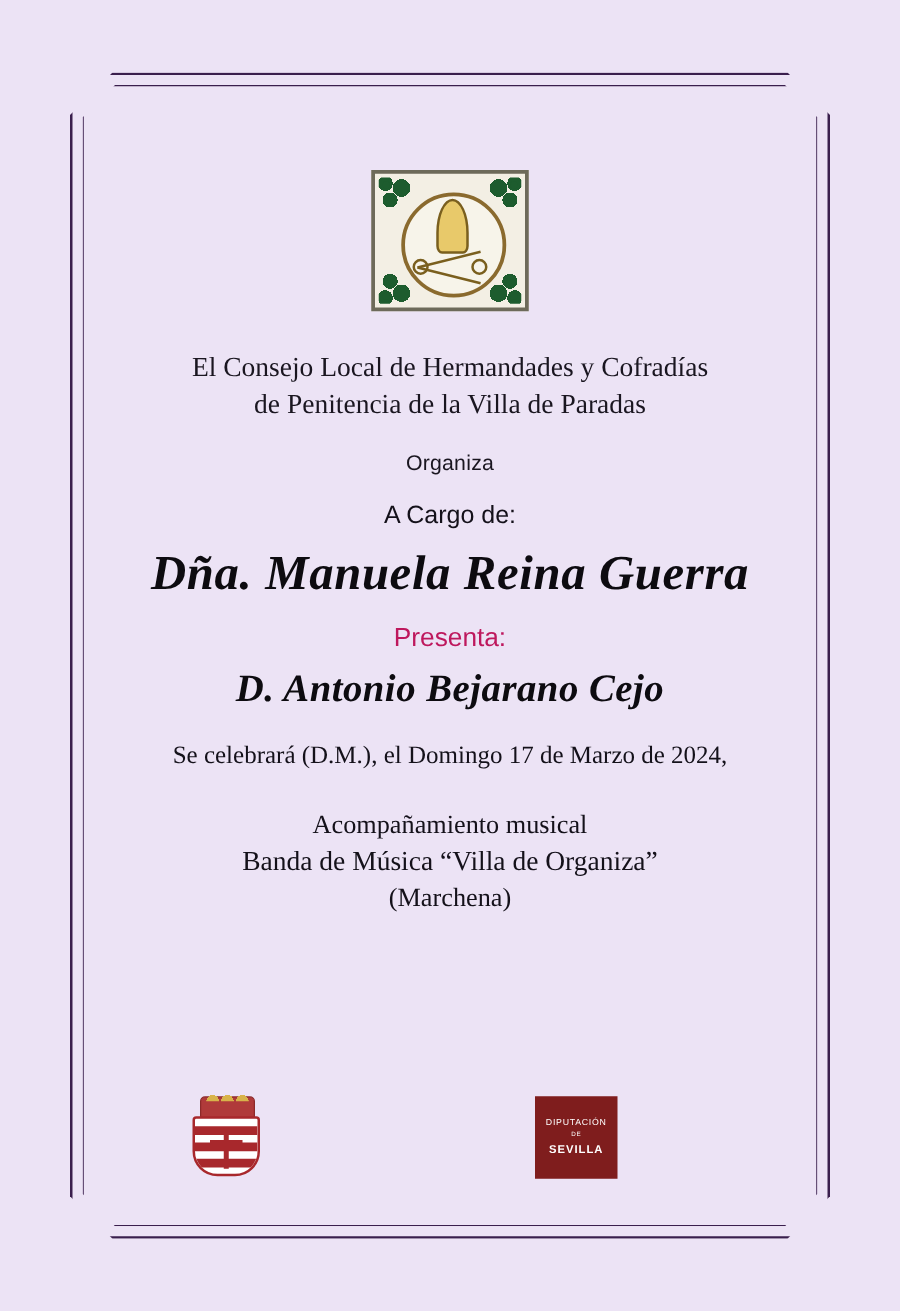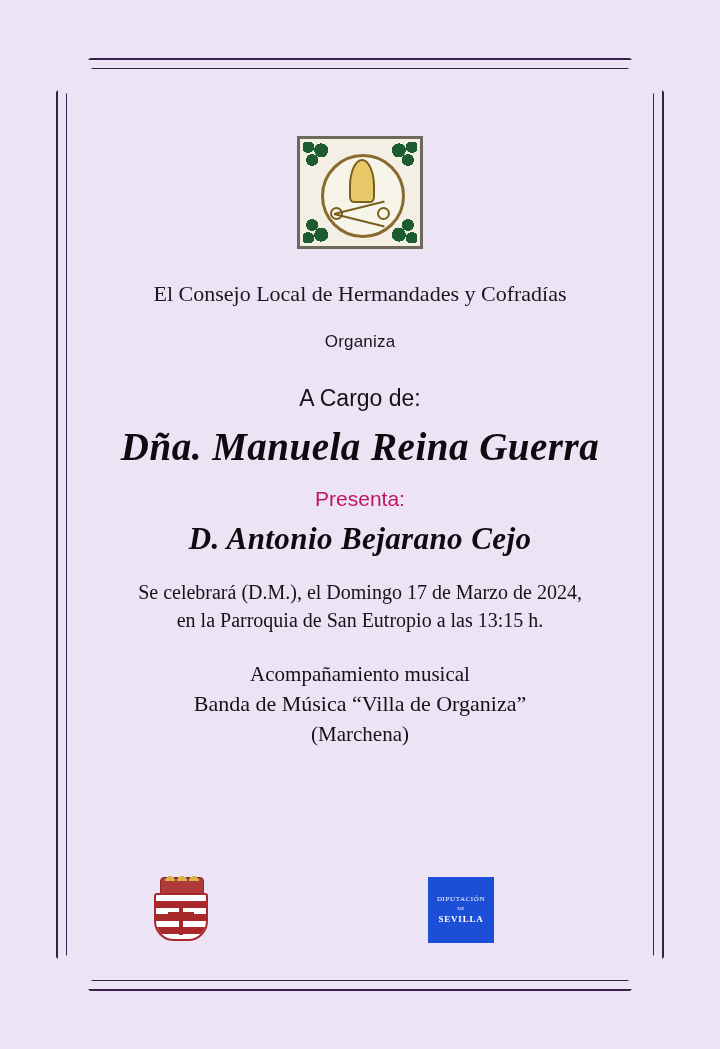--- a/index.html
+++ b/index.html
@@ -152,23 +152,23 @@
     font-size: 41px;
     color: #0d0b10;
     line-height: 1.17;
     letter-spacing: 0.5px;
     margin-top: 18px;
   }
   .title .t2 { font-size: 39px; }
   .title .t3 { font-size: 39px; }
   .acargo {
     font-family: "Liberation Sans", sans-serif;
-    font-size: 23px;
+    font-size: 20px;
     color: #14111a;
-    margin-top: 33px;
+    margin-top: 20px;
   }
   .speaker {
     font-family: "Liberation Serif", serif;
     font-style: italic;
     font-weight: bold;
     font-size: 39px;
     color: #0d0b10;
     margin-top: 12px;
     letter-spacing: 0.5px;
   }
@@ -267,23 +267,23 @@
     width: 26px; height: 4px;
     background: #a8282c;
   }
   
   .dipu {
     position: absolute;
     right: 86px;
     top: 0;
     width: 66px;
     height: 66px;
-    background: #1d4ed8;
+    background: #7f1d1d;
     color: #ffffff;
-    font-family: Liberation Serif, serif;
+    font-family: Liberation Sans, sans-serif;
     box-sizing: border-box;
     padding-top: 18px;
   }
   .dipu .l1 { font-size: 7px; letter-spacing: 0.6px; }
   .dipu .l2 { font-size: 5px; letter-spacing: 0.5px; margin-top: 3px; }
   .dipu .l3 { font-size: 9px; font-weight: bold; letter-spacing: 0.8px; margin-top: 3px; }
 </style>
 </head>
 <body>
 
@@ -306,34 +306,34 @@
       <span class="ring"></span>
       <span class="mitre"></span>
       <span class="keys">
         <span class="keyhead kh-l"></span>
         <span class="keyhead kh-r"></span>
       </span>
     </div>
 
     <div class="org-block">
       <div class="org-line">El Consejo Local de Hermandades y Cofradías</div>
+      <div class="org-line">de Penitencia de la Villa de Paradas</div>
     </div>
 
     <div class="organiza">Organiza</div>
 
 
     <div class="acargo">A Cargo de:</div>
     <div class="speaker">Dña. Manuela Reina Guerra</div>
 
     <div class="presenta">Presenta:</div>
     <div class="presenter">D. Antonio Bejarano Cejo</div>
 
     <div class="details">
       <div>Se celebrará (D.M.), el Domingo 17 de Marzo de 2024,</div>
-      <div>en la Parroquia de San Eutropio a las 13:15 h.</div>
     </div>
 
     <div class="music">
       <div>Acompañamiento musical</div>
       <div class="band">Banda de Música “Villa de Organiza”</div>
       <div>(Marchena)</div>
     </div>
 
     <div class="logos">
       <div class="shield">

